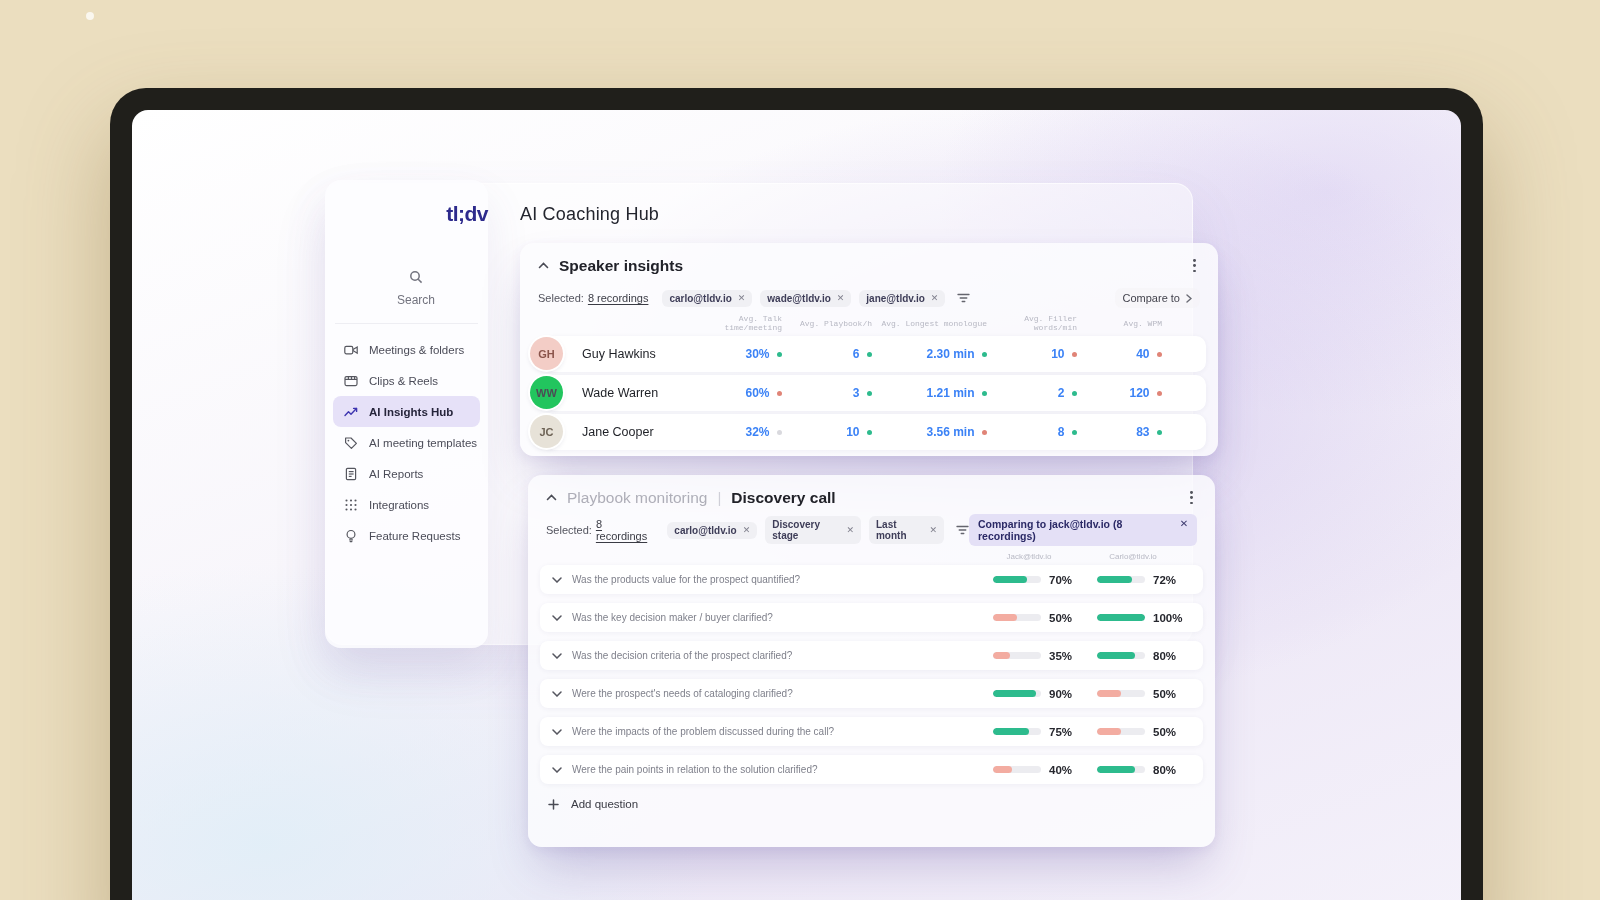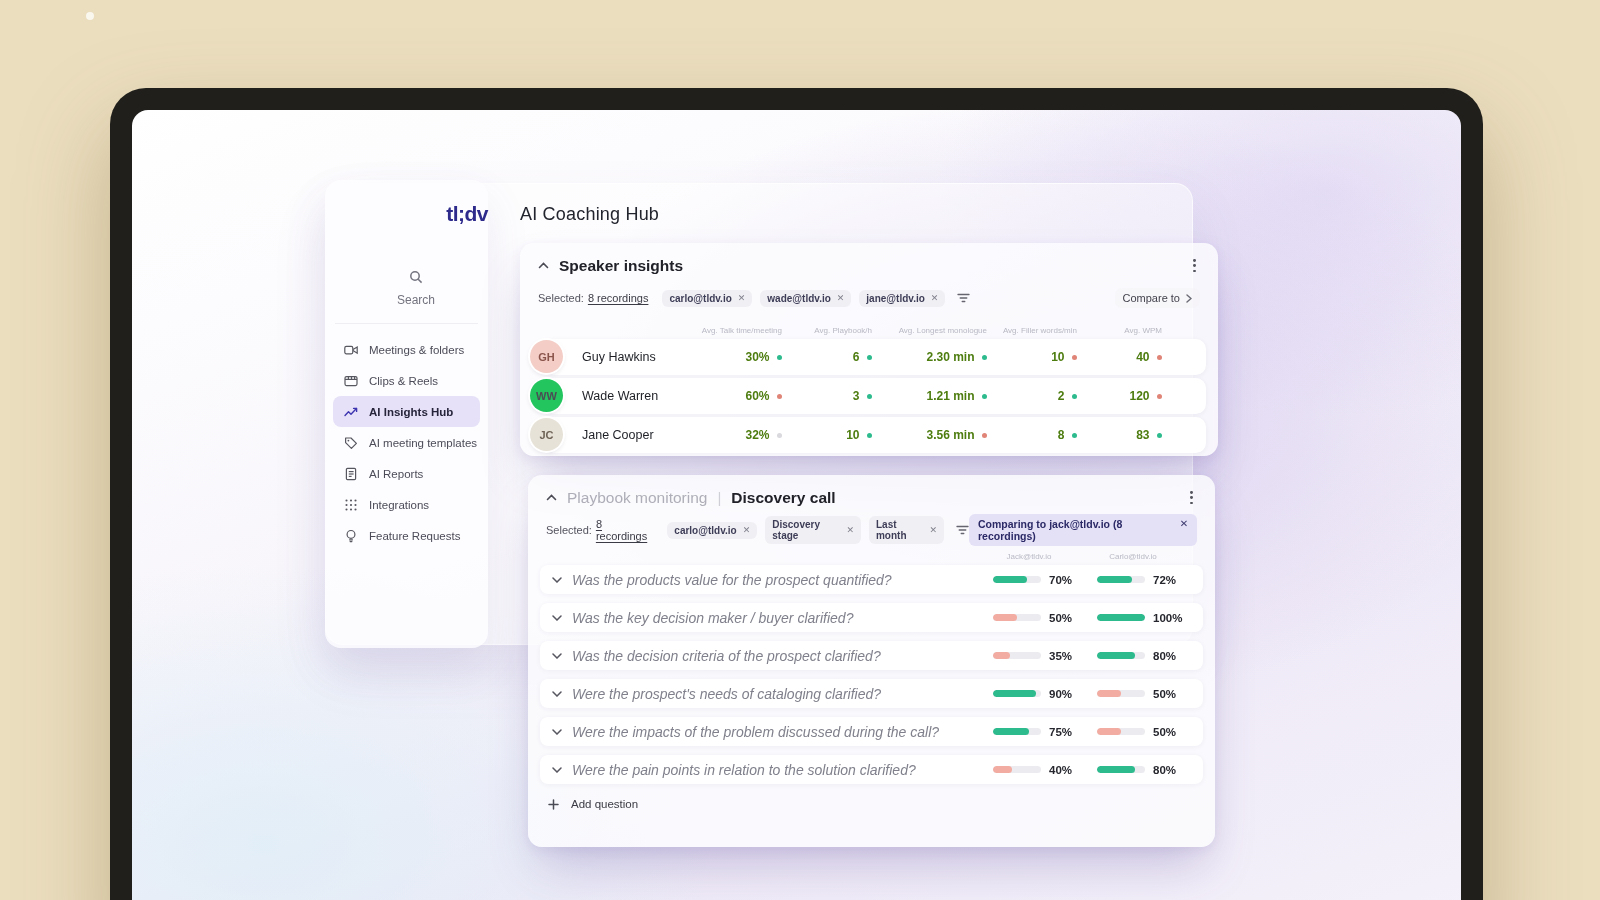--- a/index.html
+++ b/index.html
@@ -70,47 +70,47 @@
   .spacer { flex:1; }
   .compare { display:flex; align-items:center; gap:6px; background:rgba(245,244,247,0.6); border:0;
              font-family:inherit; font-size:11px; color:#43434d; font-weight:500; padding:4px 8px;
              border-radius:7px; cursor:pointer; }
   .compare svg { color:#6a6b74; }
   .compare-pill { display:flex; gap:8px; background:#e4e0f6; border-radius:6px;
                   padding:4px 9px; font-size:10.5px; font-weight:bold; color:#2b2966; cursor:pointer; }
   .compare-pill .x { color:#3c3a6e; font-size:10px; font-weight:normal; }
 
   
-  .thead { display:flex; align-items:center; margin:18px 56px 4px 62px; }
+  .thead { display:flex; align-items:center; margin:6px 56px 4px 62px;font-family:Liberation Mono, monospace; }
   .thead .name-sp { flex:1; }
   .th { font-size:8px; color:#b7b8c3; text-align:right; }
   .w1{width:95px}.w2{width:90px}.w3{width:115px}.w4{width:90px}.w5{width:85px}
   .tbody { margin-top:2px; }
   .srow { position:relative; display:flex; align-items:center; height:36px; margin:0 12px 3px 24px;
           padding:0 44px 0 38px; background:#ffffff; border-radius:10px;
           box-shadow:0 1px 5px rgba(50,50,100,0.06); }
   .avatar { position:absolute; left:-14px; top:1px; width:33px; height:33px; border-radius:50%;
             display:flex; align-items:center; justify-content:center; font-size:11px; font-weight:bold;
             box-shadow:0 0 0 2px #fff, 0 2px 5px rgba(40,40,80,0.15); }
   .cname { flex:1; font-size:12.5px; font-weight:500; color:#1e2026; }
   .mc { display:flex; align-items:center; justify-content:flex-end; gap:7px; }
-  .mval { font-size:12px; font-weight:bold; color:#4d7c0f; }
+  .mval { font-size:12px; font-weight:bold; color:#3b82f6; }
   .dot { width:5.5px; height:5.5px; border-radius:50%; }
 
   
   .plabels { display:flex; justify-content:flex-end; gap:12px; margin:12px 16px 2px 0; }
   .plab { width:92px; }
   .plab span { display:block; width:52px; margin:0 auto 0 0; text-align:center;
                font-size:8px; color:#b8b9c4; }
   .qlist { margin-top:4px; }
   .qrow { display:flex; align-items:center; height:29px; margin:0 12px 9px 12px; background:#fff;
           border-radius:8px; padding:0 14px 0 12px; box-shadow:0 1px 5px rgba(50,50,100,0.06);
           cursor:pointer; }
   .qchev { display:flex; color:#55565f; margin-right:10px; }
-  .qtext { flex:1; font-size:14px; color:#7f808b;font-style:italic; }
+  .qtext { flex:1; font-size:10px; color:#7f808b; }
   .grp { display:flex; align-items:center; gap:8px; width:92px; margin-left:12px; }
   .track { width:48px; height:7px; border-radius:4px; background:#ececf0; overflow:hidden; }
   .fill { height:100%; border-radius:4px; }
   .qpct { font-size:11.5px; font-weight:bold; color:#26272e; }
   .addq { display:flex; align-items:center; gap:12px; margin:14px 12px 0 20px; color:#3a3b44;
           font-size:11.5px; font-weight:500; cursor:pointer; }
   .addq svg { color:#4a4b55; }
 </style>
 </head>
 <body>

